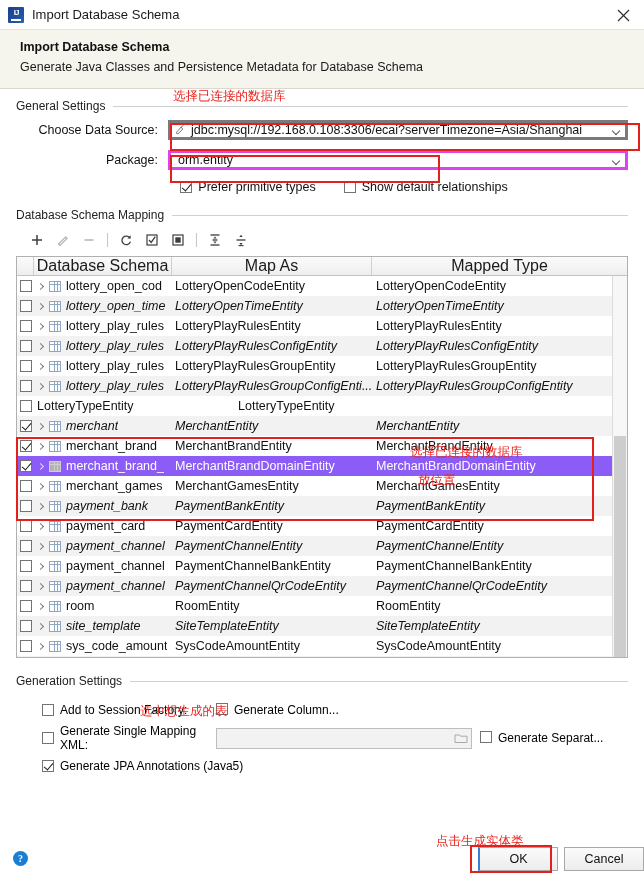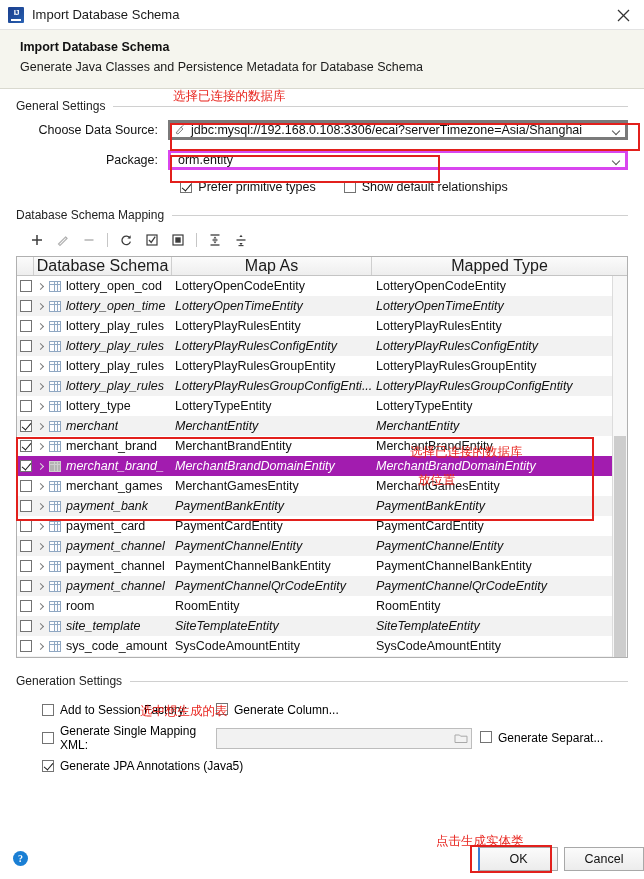--- a/index.html
+++ b/index.html
@@ -114,21 +114,21 @@
   .th{display:flex;align-items:center;justify-content:center;box-sizing:border-box;border-right:1px solid #cfcfcf;height:100%;}
   .th.c0{width:17px;}
   .th.c1{width:138px;}
   .th.c2{width:200px;}
   .th.c3{flex:1;border-right:none;}
 
   .tbody{position:absolute;top:19px;left:0;right:0;bottom:0;overflow:hidden;}
   .trow{display:flex;height:20px;box-sizing:border-box;align-items:center;font-size:12.5px;color:#111;}
   .trow.odd{background:#ffffff;}
   .trow.even{background:#f2f2f2;font-style:italic;}
-  .trow.selected{background:#a21caf;color:#ffffff;font-style:italic;}
+  .trow.selected{background:#8b5cf6;color:#ffffff;}
 
   .cell{box-sizing:border-box;overflow:hidden;white-space:nowrap;height:100%;display:flex;align-items:center;}
   .cell.c0{width:17px;justify-content:center;}
   .cell.c1{width:138px;padding-left:1px;gap:3px;}
   .cell.c2{width:200px;padding-left:3px;}
   .cell.c3{flex:1;padding-left:4px;}
 
   .expander{
     width:11px;flex:0 0 11px;display:flex;align-items:center;justify-content:center;color:#7a7a7a;
   }
@@ -399,25 +399,20 @@
           <span class="tbl-icon"></span>
           <span class="tname">lottery_play_rules</span>
         </div>
         <div class="cell c2">LotteryPlayRulesGroupConfigEnti...</div>
         <div class="cell c3">LotteryPlayRulesGroupConfigEntity</div>
       </div>
       <div class="trow odd">
         <div class="cell c0">
           <span class="cb"></span>
         </div>
-        <div class="cell c1">
-          <span class="expander"></span>
-          <span class="tbl-icon"></span>
-          <span class="tname">lottery_type</span>
-        </div>
         <div class="cell c2">LotteryTypeEntity</div>
         <div class="cell c3">LotteryTypeEntity</div>
       </div>
       <div class="trow even">
         <div class="cell c0">
           <span class="cb checked"></span>
         </div>
         <div class="cell c1">
           <span class="expander"></span>
           <span class="tbl-icon"></span>

